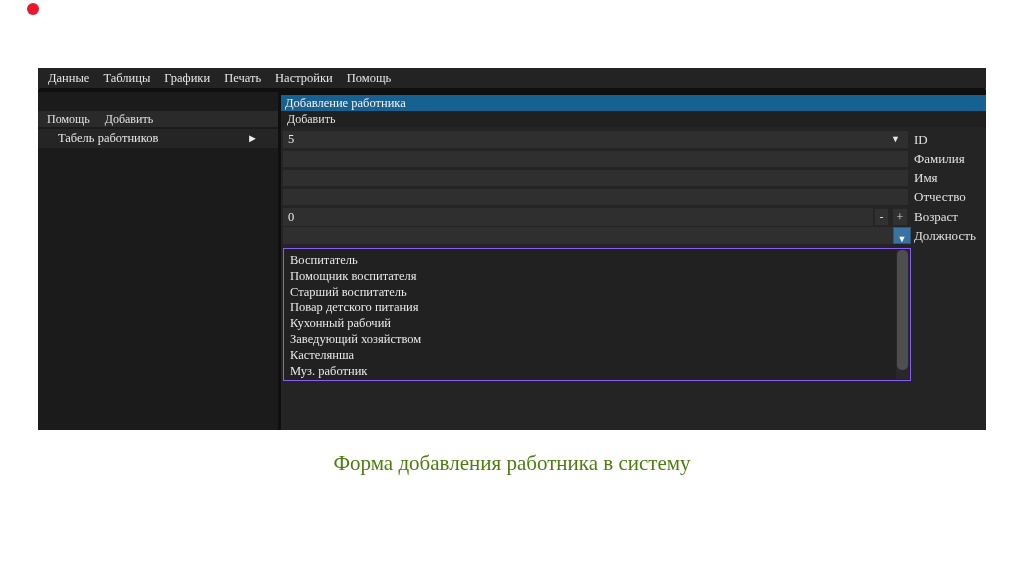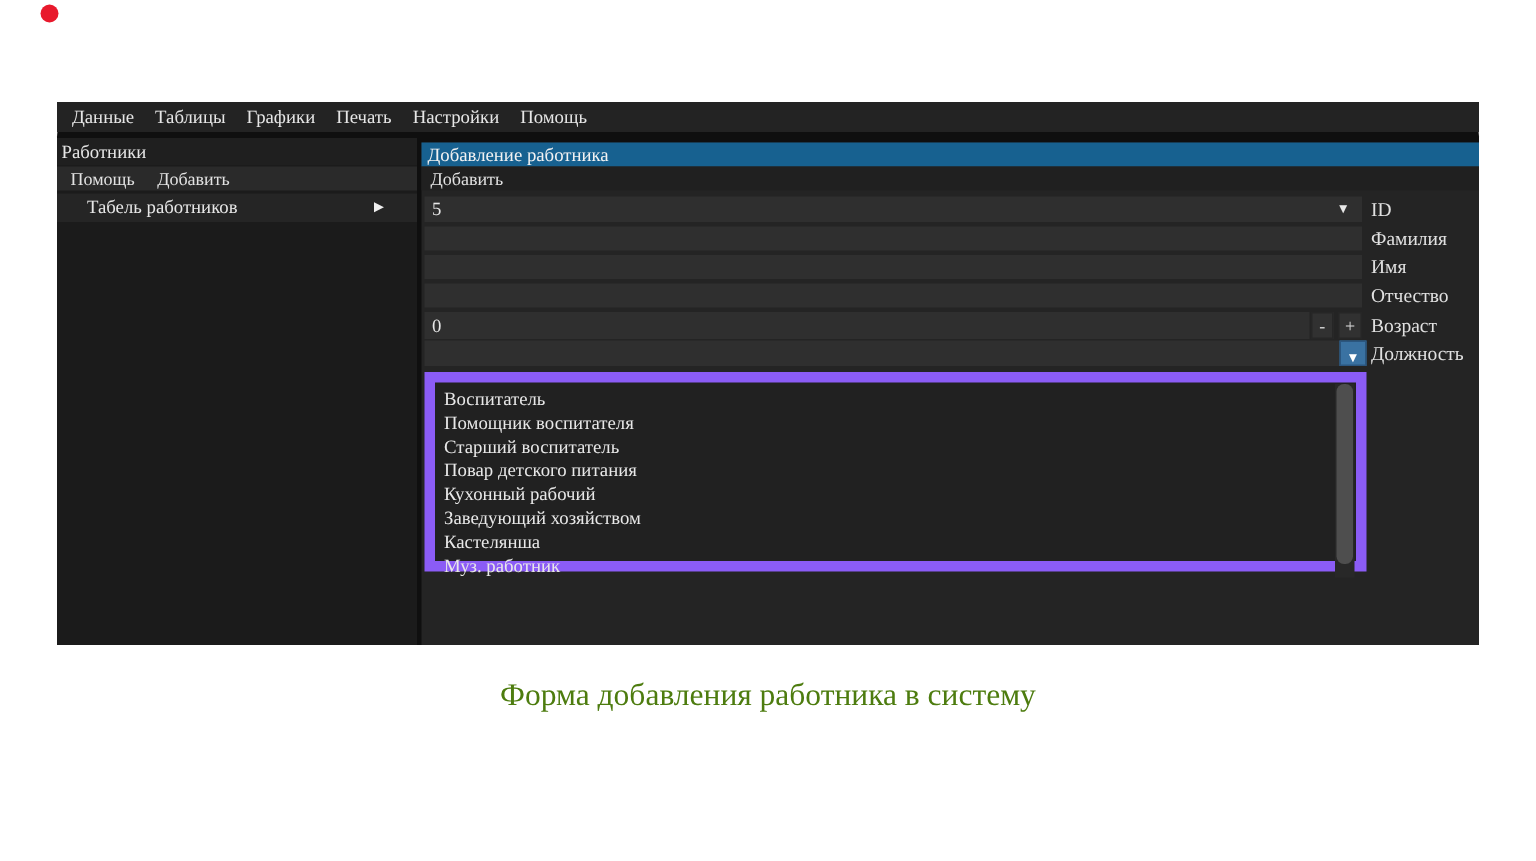--- a/index.html
+++ b/index.html
@@ -53,21 +53,21 @@
 
   .flabel{position:absolute;left:633px;color:#e0e0e0;font-size:13px;}
   .l0{top:36px;line-height:17px;}
   .l1{top:56px;line-height:16px;}
   .l2{top:75px;line-height:16px;}
   .l3{top:94px;line-height:16px;}
   .l4{top:113px;line-height:18px;}
   .l5{top:132px;line-height:17px;}
 
   .poslist{position:absolute;left:2px;top:153px;width:628px;height:133px;background:#212121;
-           border:7px solid #8b5cf6;box-sizing:border-box;padding:4px 0 0 6px;}
+           border:1px solid #8b5cf6;box-sizing:border-box;padding:4px 0 0 6px;}
   .pos-item{color:#e8e8e8;font-size:12.5px;line-height:15.8px;white-space:nowrap;}
   .scrollbar{position:absolute;right:1px;top:1px;width:13px;height:129px;background:#282828;}
   .scroll-thumb{position:absolute;left:1px;top:0;width:11px;height:120px;background:#4e4e4e;border-radius:5px;}
 
   .caption{position:absolute;left:0;top:451px;width:1024px;text-align:center;
            color:#4d7c0f;font-size:21px;}
 </style>
 </head>
 <body>
 
@@ -79,21 +79,20 @@
     <div class="menubar">
       <span class="menu-item">Данные</span>
       <span class="menu-item">Таблицы</span>
       <span class="menu-item">Графики</span>
       <span class="menu-item">Печать</span>
       <span class="menu-item">Настройки</span>
       <span class="menu-item">Помощь</span>
     </div>
 
     <div class="sidebar">
-      <div class="sb-header">Работники</div>
       <div class="sb-submenu">
         <span>Помощь</span>
         <span>Добавить</span>
       </div>
       <div class="sb-tree">
         <span>Табель работников</span>
         <span class="arrow">►</span>
       </div>
     </div>
 

